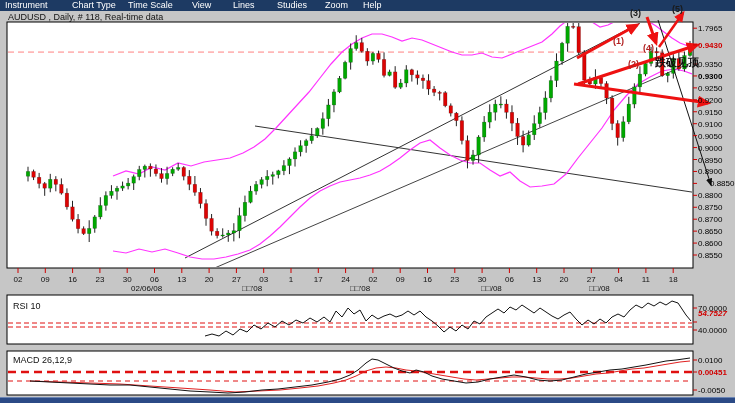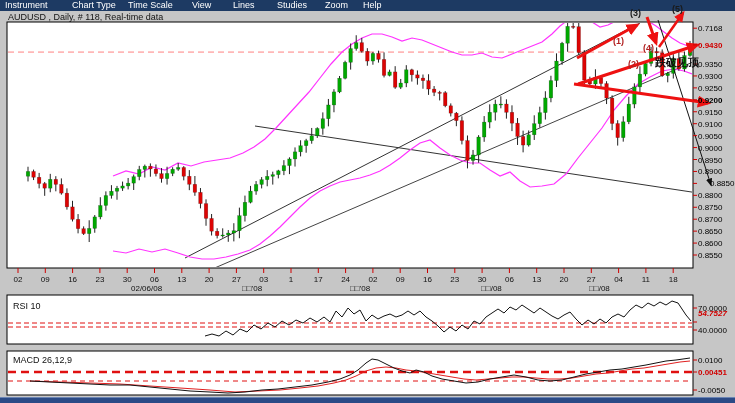--- a/index.html
+++ b/index.html
@@ -371,26 +371,26 @@
         <line x1="693" y1="308" x2="697" y2="308" stroke="#d00000" stroke-width="1"></line>
         <line x1="693" y1="322" x2="697" y2="322" stroke="#d00000" stroke-width="1"></line>
         <line x1="693" y1="330" x2="697" y2="330" stroke="#d00000" stroke-width="1"></line>
         <line x1="693" y1="360" x2="697" y2="360" stroke="#d00000" stroke-width="1"></line>
         <line x1="693" y1="372" x2="697" y2="372" stroke="#d00000" stroke-width="1"></line>
         <line x1="693" y1="390" x2="697" y2="390" stroke="#d00000" stroke-width="1"></line>
       </g>
   </svg>
 
   <div id="ylabels">
-      <div class="yl" style="left: 698px; top: 24.1875px;">0.7168</div>
+      <div class="yl" style="left: 698px; top: 24.1875px;">1.7965</div>
       <div class="yl red" style="left: 698px; top: 40.9px;">0.9430</div>
       <div class="yl" style="left: 698px; top: 60px;">0.9350</div>
-      <div class="yl" style="left: 698px; top: 71.9375px;">0.9300</div>
+      <div class="yl" style="left: 698px; top: 71.9375px; font-weight: bold;">0.9300</div>
       <div class="yl" style="left: 698px; top: 83.875px;">0.9250</div>
-      <div class="yl" style="left: 698px; top: 95.8125px; font-weight: bold;">0.9200</div>
+      <div class="yl" style="left: 698px; top: 95.8125px;">0.9200</div>
       <div class="yl" style="left: 698px; top: 107.75px;">0.9150</div>
       <div class="yl" style="left: 698px; top: 119.688px;">0.9100</div>
       <div class="yl" style="left: 698px; top: 131.625px;">0.9050</div>
       <div class="yl" style="left: 698px; top: 143.562px;">0.9000</div>
       <div class="yl" style="left: 698px; top: 155.5px;">0.8950</div>
       <div class="yl" style="left: 698px; top: 167.438px;">0.8900</div>
       <div class="yl" style="left: 698px; top: 179.375px; padding-left: 12px;">0.8850</div>
       <div class="yl" style="left: 698px; top: 191.312px;">0.8800</div>
       <div class="yl" style="left: 698px; top: 203.25px; text-align: right;">0.8750</div>
       <div class="yl" style="left: 698px; top: 215.188px;">0.8700</div>

